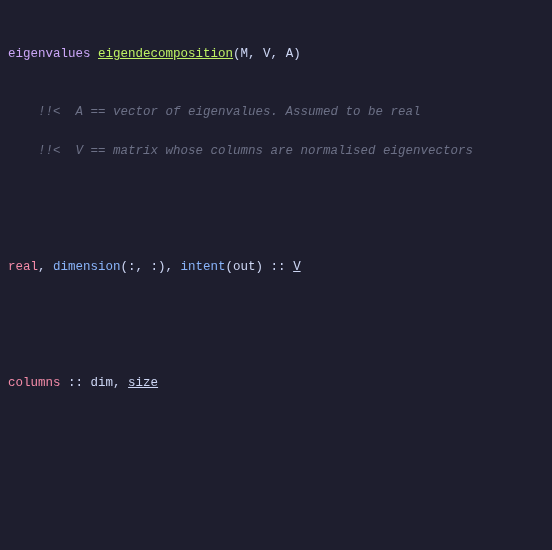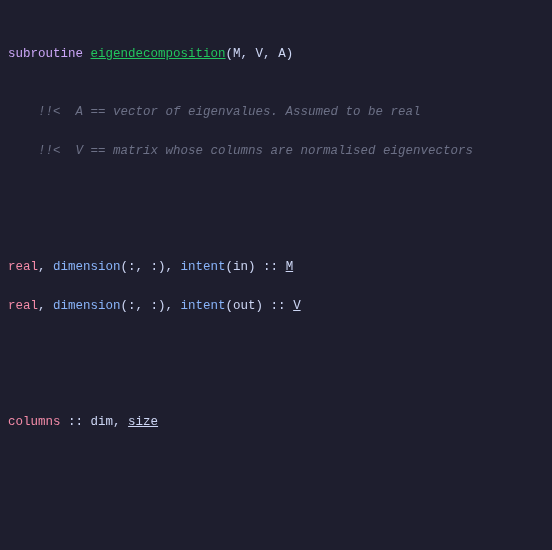--- a/index.html
+++ b/index.html
@@ -27,40 +27,39 @@
 
     .line {
       display: block;
       padding: 0 8px;
       min-height: 1.55em;
     }
 
     
     .kw       { color: #cba6f7; }   
     .kw2      { color: #89b4fa; }   
-    .fn       { color: #22c55e; }   
+    .fn       { color: #bef264; }   
     .op       { color: #cdd6f4; }   
     .comment  { color: #6c7086; font-style: italic; }   
     .var      { color: #cdd6f4; }   
     .type     { color: #f38ba8; }   
     .under    { text-decoration: underline; }
   </style>
 </head>
 <body>
 
 <div class="code-container">
 
-<span class="line"><span class="kw">subroutine </span><span class="fn under">eigendecomposition</span><span class="op">(</span><span class="var">M</span><span class="op">, </span><span class="var">V</span><span class="op">, </span><span class="var">A</span><span class="op">)</span></span>
+<span class="line"><span class="kw">eigenvalues </span><span class="fn under">eigendecomposition</span><span class="op">(</span><span class="var">M</span><span class="op">, </span><span class="var">V</span><span class="op">, </span><span class="var">A</span><span class="op">)</span></span>
 
 <span class="line"><span class="comment">    !!&lt;  A == vector of eigenvalues. Assumed to be real</span></span>
 <span class="line"><span class="comment">    !!&lt;  V == matrix whose columns are normalised eigenvectors</span></span>
 
 <span class="line"></span>
 
-<span class="line"><span class="type">real</span><span class="op">, </span><span class="kw2">dimension</span><span class="op">(:, :), </span><span class="kw2">intent</span><span class="op">(</span><span class="var">in</span><span class="op">) :: </span><span class="var under">M</span></span>
 <span class="line"><span class="type">real</span><span class="op">, </span><span class="kw2">dimension</span><span class="op">(:, :), </span><span class="kw2">intent</span><span class="op">(</span><span class="var">out</span><span class="op">) :: </span><span class="var under">V</span></span>
 
 <span class="line"></span>
 
 <span class="line"><span class="type">columns</span><span class="op"> :: </span><span class="var">dim</span><span class="op">, </span><span class="var under">size</span></span>
 
 
 
 
 

